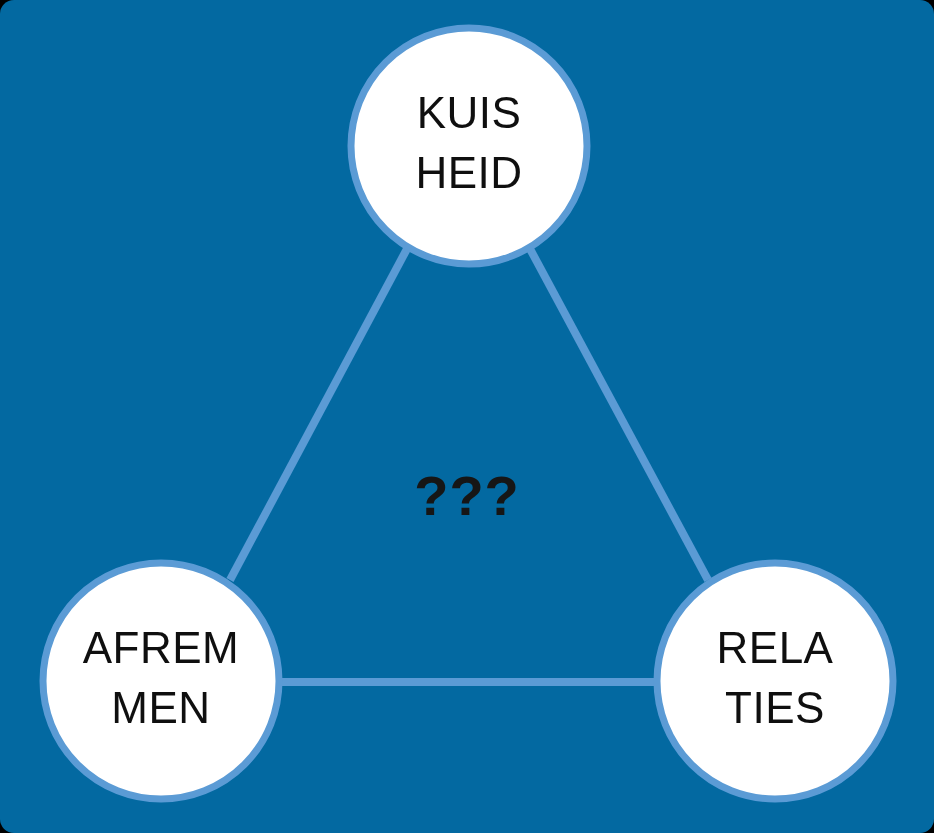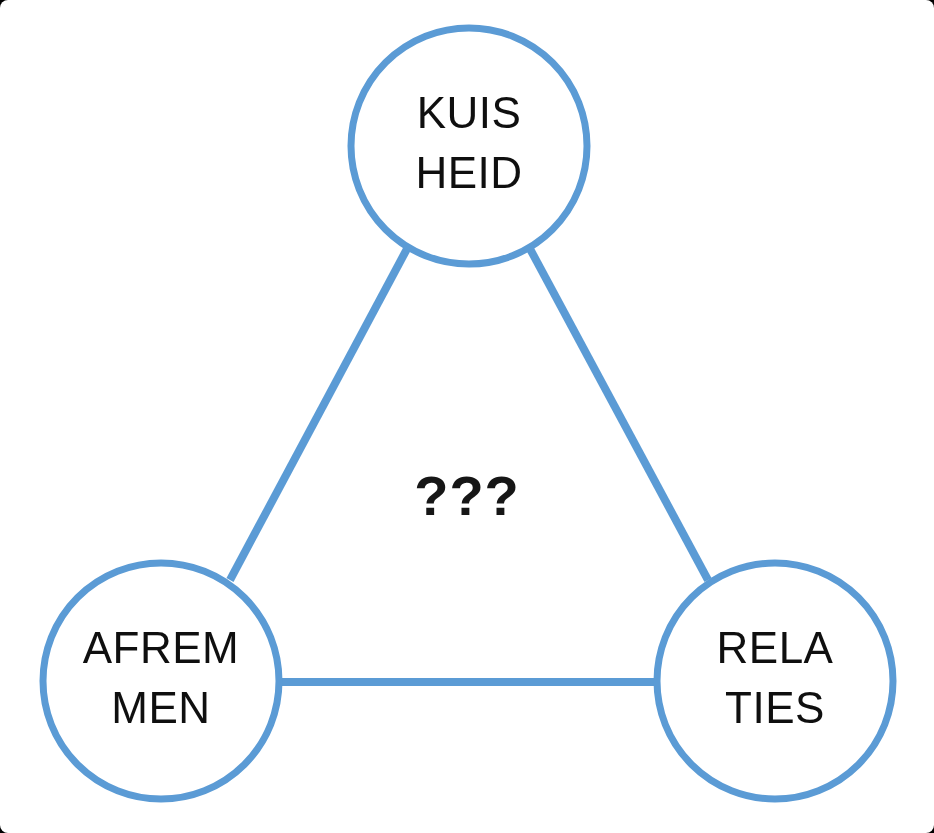--- a/index.html
+++ b/index.html
@@ -51,21 +51,21 @@
     font-size: 56px;
     font-weight: 700;
     text-anchor: middle;
     dominant-baseline: middle;
     letter-spacing: 1px;
   }
 </style>
 </head>
 <body style="background: rgb(0, 0, 0); width: 934px; height: 833px;">
 
-<div id="canvas" style="width: 934px; height: 833px; background: #ffffff; border-radius: 8px;">
+<div id="canvas" style="width: 934px; height: 833px; background: #0369a1; border-radius: 14px;">
   <svg id="diagram-svg" viewBox="0 0 934 833" xmlns="http://www.w3.org/2000/svg">
 
     <g>
       <line class="edge-line" x1="408" y1="247" x2="230" y2="580" stroke="#5b9bd5" stroke-width="8"></line>
       <line class="edge-line" x1="529" y1="247" x2="708" y2="580" stroke="#5b9bd5" stroke-width="8"></line>
       <line class="edge-line" x1="278" y1="682" x2="658" y2="682" stroke="#5b9bd5" stroke-width="8"></line>
     </g>
 
     <g>
       <circle class="node-circle" cx="469" cy="146" r="118" fill="#ffffff" stroke="#5b9bd5" stroke-width="7"></circle>

